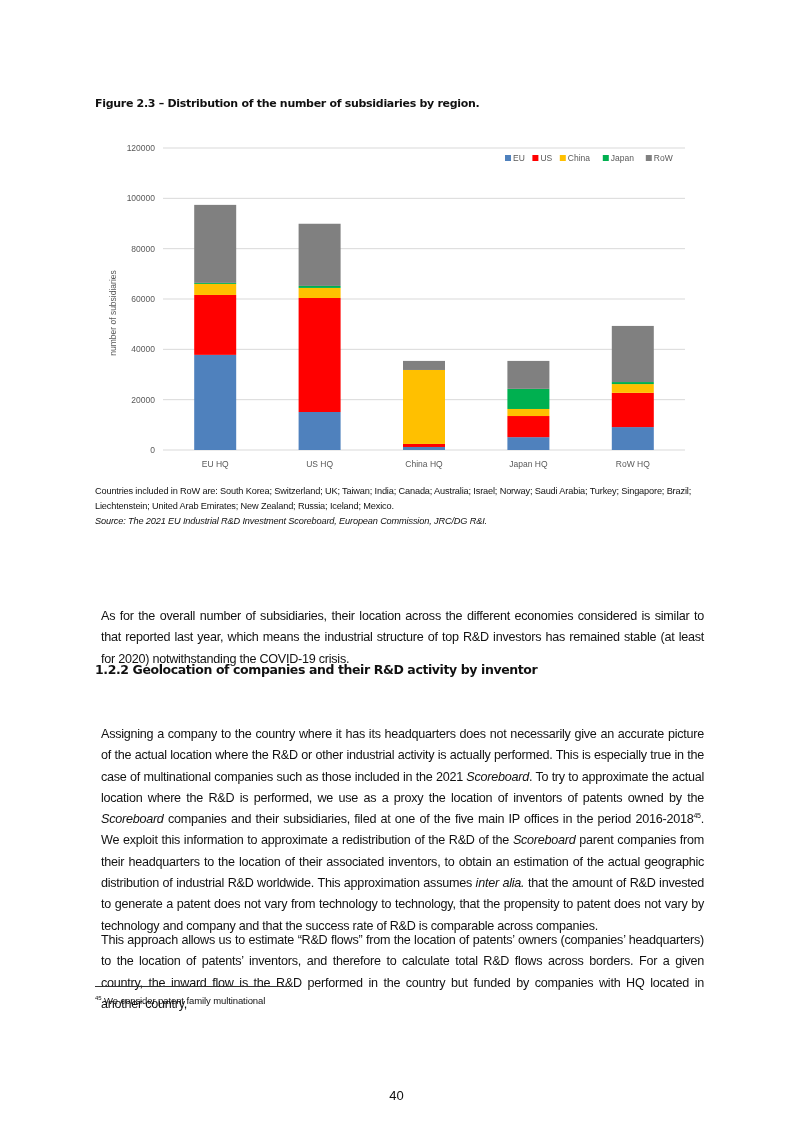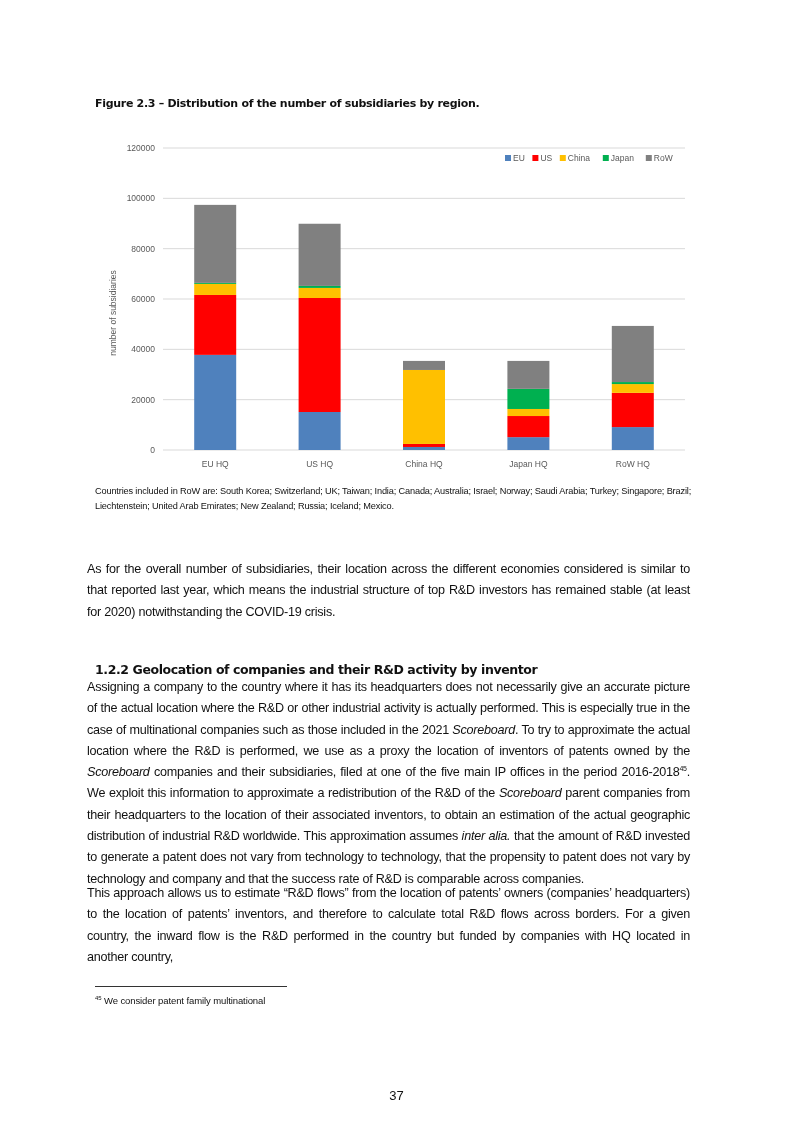--- a/index.html
+++ b/index.html
@@ -1,21 +1,21 @@
 <!DOCTYPE html>
 <html><head>
 <meta charset="utf-8">
 <style>
   html, body { margin: 0; padding: 0; background: #ffffff; }
   body { width: 793px; height: 1122px; position: relative; font-family: "Liberation Sans", sans-serif; color: #111; overflow: hidden; }
   .fig-title { position: absolute; left: 95px; top: 97px; font-size: 11px; font-weight: bold; font-family: "DejaVu Sans", sans-serif; letter-spacing: -0.3px; }
   #chart { position: absolute; left: 95px; top: 135px; }
   .note { position: absolute; left: 95px; top: 484px; width: 600px; font-size: 9.2px; line-height: 15px; letter-spacing: -0.15px; }
   .note .src { font-style: italic; }
-  .body-text { position: absolute; left: 87px; width: 603px; font-size: 12.6px; line-height: 21.3px; text-align: justify; letter-spacing: -0.25px; }
+  .body-text { position: absolute; left: 101px; width: 603px; font-size: 12.6px; line-height: 21.3px; text-align: justify; letter-spacing: -0.25px; margin-top: 47px; }
   .body-text i { font-style: italic; }
   .heading { position: absolute; left: 95px; top: 662px; font-size: 12.5px; font-weight: bold; font-family: "DejaVu Sans", sans-serif; letter-spacing: -0.4px; }
   .footnote-rule { position: absolute; left: 95px; top: 986px; width: 192px; border-top: 1px solid #333; }
   .footnote { position: absolute; left: 95px; top: 995px; font-size: 9.5px; letter-spacing: -0.1px; }
   .footnote sup { font-size: 6px; }
   .page-num { position: absolute; left: 0; width: 793px; top: 1088px; text-align: center; font-size: 13px; }
   sup { font-size: 7px; line-height: 0; }
 </style>
 </head>
 <body>
@@ -84,26 +84,27 @@
       <rect x="507.79999999999995" y="20" width="6" height="6" fill="#00b050"></rect>
       <text x="515.8" y="26" font-size="8.5" fill="#595959" font-family="Liberation Sans, sans-serif">Japan</text>
       <rect x="550.8" y="20" width="6" height="6" fill="#808080"></rect>
       <text x="558.8" y="26" font-size="8.5" fill="#595959" font-family="Liberation Sans, sans-serif">RoW</text>
     </g>
   <text id="ylabel" transform="translate(21,178) rotate(-90)" text-anchor="middle" font-size="8.5" fill="#595959" font-family="Liberation Sans, sans-serif">number of subsidiaries</text>
 </svg>
 
 <div class="note">
   <div>Countries included in RoW are: South Korea; Switzerland; UK; Taiwan; India; Canada; Australia; Israel; Norway; Saudi Arabia; Turkey; Singapore; Brazil; Liechtenstein; United Arab Emirates; New Zealand; Russia; Iceland; Mexico.</div>
+  <div class="src">Source: The 2021 EU Industrial R&amp;D Investment Scoreboard, European Commission, JRC/DG R&amp;I.</div>
 </div>
 
 <div class="body-text" style="top:559px">As for the overall number of subsidiaries, their location across the different economies considered is similar to that reported last year, which means the industrial structure of top R&amp;D investors has remained stable (at least for 2020) notwithstanding the COVID-19 crisis.</div>
 
 <div class="heading">1.2.2 Geolocation of companies and their R&amp;D activity by inventor</div>
 
 <div class="body-text" style="top:677px"><span>Assigning a company to the country where it has its headquarters does not necessarily give an accurate picture of the actual location where the R&amp;D or other industrial activity is actually performed. This is especially true in the case of multinational companies such as those included in the 2021 </span><i>Scoreboard</i><span>. To try to approximate the actual location where the R&amp;D is performed, we use as a proxy the location of inventors of patents owned by the </span><i>Scoreboard</i><span> companies and their subsidiaries, filed at one of the five main IP offices in the period 2016-2018</span><sup>45</sup><span>. We exploit this information to approximate a redistribution of the R&amp;D of the </span><i>Scoreboard</i><span> parent companies from their headquarters to the location of their associated inventors, to obtain an estimation of the actual geographic distribution of industrial R&amp;D worldwide. This approximation assumes </span><i>inter alia.</i><span> that the amount of R&amp;D invested to generate a patent does not vary from technology to technology, that the propensity to patent does not vary by technology and company and that the success rate of R&amp;D is comparable across companies.</span></div>
 
 <div class="body-text" style="top:883px">This approach allows us to estimate “R&amp;D flows” from the location of patents’ owners (companies’ headquarters) to the location of patents’ inventors, and therefore to calculate total R&amp;D flows across borders. For a given country, the inward flow is the R&amp;D performed in the country but funded by companies with HQ located in another country,</div>
 
 <div class="footnote-rule"></div>
 <div class="footnote"><sup>45</sup><span> We consider patent family multinational</span></div>
 
-<div class="page-num">37</div>
+<div class="page-num">40</div>
 
 </body></html>

